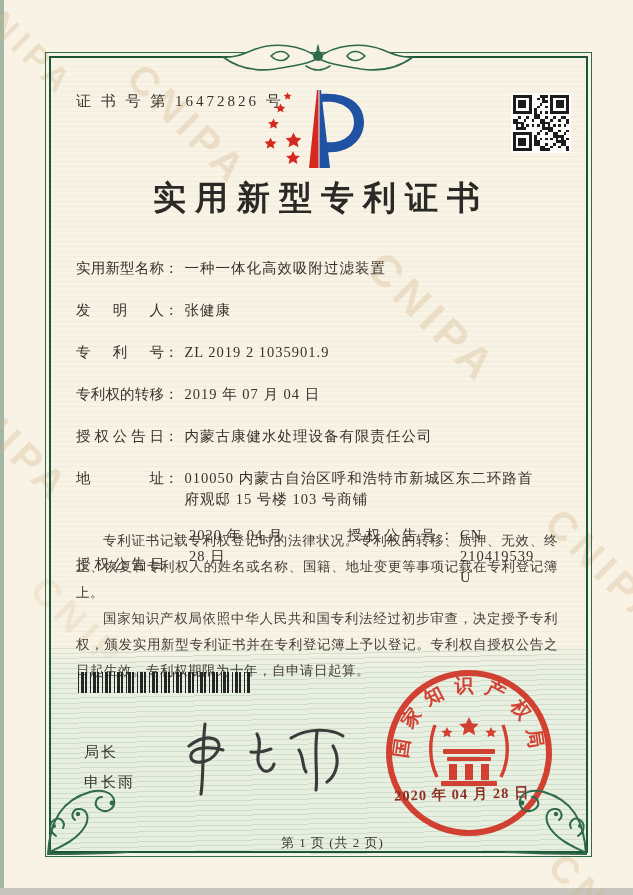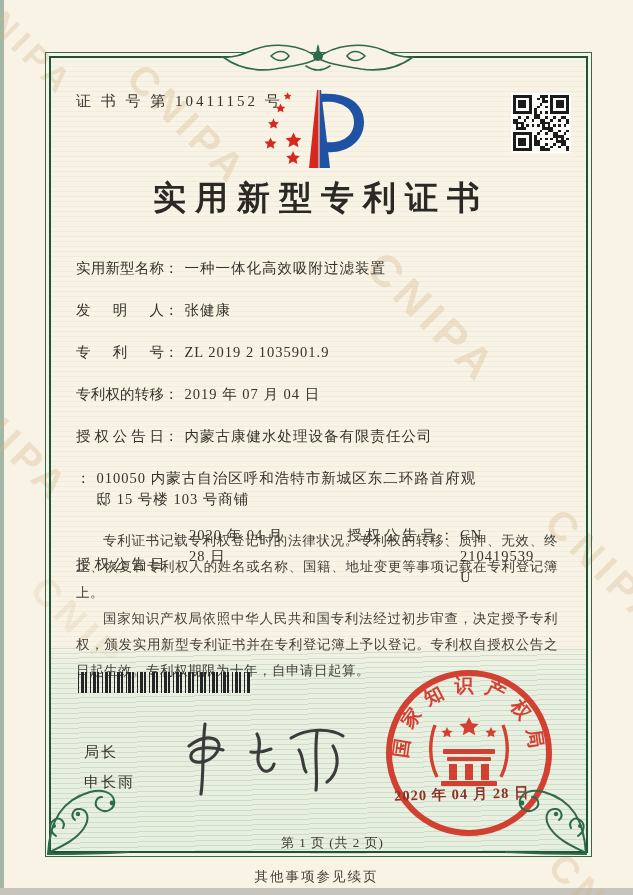--- a/index.html
+++ b/index.html
@@ -149,21 +149,21 @@
       <path d="M6,92 C26,92 52,92 86,90"></path>
       <path d="M14,74 c-6,-4 -8,-12 -2,-16 c6,-4 12,2 9,8"></path>
       <circle cx="70" cy="41" r="2.4" fill="#2e6a4b" stroke="none"></circle>
       <circle cx="36" cy="52" r="2.2" fill="#2e6a4b" stroke="none"></circle>
       <circle cx="12" cy="64" r="2" fill="#2e6a4b" stroke="none"></circle>
     </g>
   </svg>
 
   <div class="content">
 
-    <div class="cert-no">证 书 号 第 10411152 号</div>
+    <div class="cert-no">证 书 号 第 16472826 号</div>
 
     <svg class="logo" width="110" height="86" viewBox="0 0 110 86">
       <g fill="#d6281e">
         <path d="M30,10 l1.9,4 4.4,.5 -3.2,3 .9,4.3 -4,-2.2 -4,2.2 .9,-4.3 -3.2,-3 4.4,-.5 Z" transform="translate(7,-2) scale(0.62)"></path>
         <path d="M30,10 l1.9,4 4.4,.5 -3.2,3 .9,4.3 -4,-2.2 -4,2.2 .9,-4.3 -3.2,-3 4.4,-.5 Z" transform="translate(-4,8) scale(0.75)"></path>
         <path d="M30,10 l1.9,4 4.4,.5 -3.2,3 .9,4.3 -4,-2.2 -4,2.2 .9,-4.3 -3.2,-3 4.4,-.5 Z" transform="translate(-14,22) scale(0.85)"></path>
         <path d="M30,10 l1.9,4 4.4,.5 -3.2,3 .9,4.3 -4,-2.2 -4,2.2 .9,-4.3 -3.2,-3 4.4,-.5 Z" transform="translate(-20,40) scale(0.95)"></path>
         <path d="M30,10 l1.9,4 4.4,.5 -3.2,3 .9,4.3 -4,-2.2 -4,2.2 .9,-4.3 -3.2,-3 4.4,-.5 Z" transform="translate(-6,32) scale(1.25)"></path>
         <path d="M30,10 l1.9,4 4.4,.5 -3.2,3 .9,4.3 -4,-2.2 -4,2.2 .9,-4.3 -3.2,-3 4.4,-.5 Z" transform="translate(-2,52) scale(1.1)"></path>
       </g>
@@ -640,20 +640,21 @@
         <span class="flabel">专利权的转移</span>
           <span class="fcolon">：</span>
         <span class="fvalue">2019 年 07 月 04 日</span>
       </div>
       <div class="frow">
         <span class="flabel">授权公告日</span>
           <span class="fcolon">：</span>
         <span class="fvalue">内蒙古康健水处理设备有限责任公司</span>
       </div>
       <div class="frow">
+        <span class="flabel">地址</span>
           <span class="fcolon">：</span>
         <span class="fvalue" style="max-width:392px;">010050 内蒙古自治区呼和浩特市新城区东二环路首府观邸 15 号楼 103 号商铺</span>
       </div>
       <div class="frow grant-row" style="margin-top:-6px;">
         <span class="pair">
           <span class="flabel flabel2" style="width:auto;flex:0 0 auto;margin-top:29px;">授权公告日</span>
             <span class="fcolon">：</span>
           <span class="fvalue">2020 年 04 月 28 日</span>
         </span>
         <span class="pair">
@@ -797,18 +798,17 @@
           <rect x="100" y="99" width="8" height="16"></rect>
           <rect x="60" y="116" width="56" height="5" rx="1"></rect>
           <path d="M54,60 C48,76 48,96 56,112" fill="none" stroke="#cf2a1b" stroke-width="3.4"></path>
           <path d="M122,60 C128,76 128,96 120,112" fill="none" stroke="#cf2a1b" stroke-width="3.4"></path>
         </g>
       </g>
     </svg>
     <div class="seal-date">2020 年 04 月 28 日</div>
 
     <div class="page-indicator">第 1 页 (共 2 页)</div>
-    <div class="cont-note">其他事项参见续页</div>
   </div>
 
   <div class="edge-left"></div>
   <div class="edge-bottom"></div>
 </div>
 
 </body></html>

